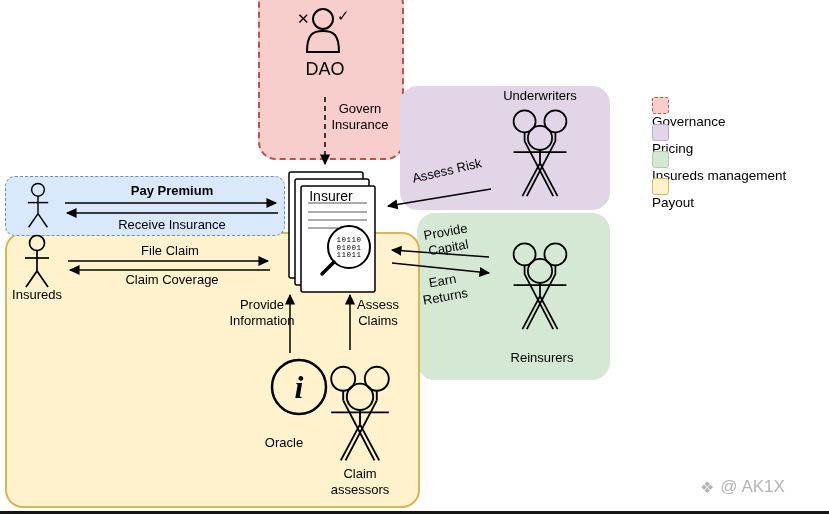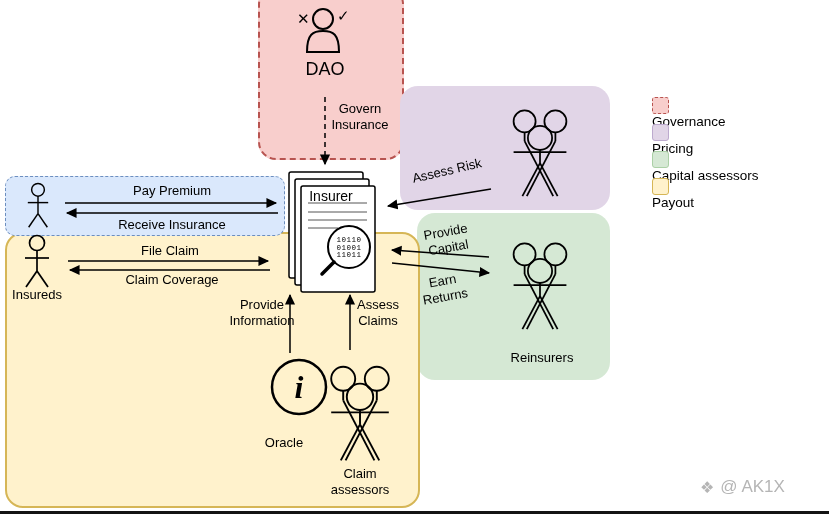--- a/index.html
+++ b/index.html
@@ -16,21 +16,21 @@
   #overlay { position:absolute; left:0; top:0; z-index:5; }
 
   .lbl { position:absolute; z-index:10; font-size:13px; color:#000; text-align:center; white-space:pre-line; line-height:16px; }
   #lbl-dao              { left:295px; top:61px;  width:60px;  font-size:18px; }
   #lbl-govern           { left:329px; top:101px; width:62px; }
   #lbl-underwriters     { left:480px; top:88px;  width:120px; }
   #lbl-assess-risk      { left:399px; top:163px; width:96px;  transform:rotate(-13deg); }
   #lbl-provide-capital  { left:411px; top:224px; width:72px;  transform:rotate(-10deg); }
   #lbl-earn-returns     { left:408px; top:273px; width:72px;  transform:rotate(-10deg); }
   #lbl-reinsurers       { left:492px; top:350px; width:100px; }
-  #lbl-pay-premium      { left:112px; top:183px; width:120px; }
+  #lbl-pay-premium      { left:112px; top:183px; width:120px;font-weight:bold; }
   #lbl-receive-insurance{ left:108px; top:217px; width:128px; }
   #lbl-file-claim       { left:115px; top:243px; width:110px; }
   #lbl-claim-coverage   { left:108px; top:272px; width:128px; }
   #lbl-insureds         { left:4px;   top:287px; width:66px; }
   #lbl-provide-info     { left:212px; top:297px; width:100px; }
   #lbl-assess-claims    { left:351px; top:297px; width:54px; }
   #lbl-oracle           { left:254px; top:427px; width:60px;margin-top:8px; }
   #lbl-claim-assessors  { left:308px; top:466px; width:104px; }
   #lbl-insurer          { left:301px; top:188px; width:60px; font-size:14px; }
   #insurer-binary       { left:327px; top:237px; width:44px; font-family:"Liberation Mono", monospace;
@@ -130,20 +130,21 @@
     <text x="299" y="398" text-anchor="middle" font-size="32" font-family="Liberation Serif, serif" font-style="italic" font-weight="bold" fill="#000">i</text>
 
     <use href="#person" transform="translate(38,206) scale(0.85)"></use>
     <use href="#person" transform="translate(37,262)"></use>
     <use href="#people3" transform="translate(540,150) scale(1.1)"></use>
     <use href="#people3" transform="translate(540,283) scale(1.1)"></use>
     <use href="#people3" transform="translate(360,410) scale(1.2)"></use>
   </svg>
 
   <div class="lbl" id="lbl-dao">DAO</div>
+  <div class="lbl" id="lbl-underwriters">Underwriters</div>
   <div class="lbl" id="lbl-reinsurers">Reinsurers</div>
   <div class="lbl" id="lbl-insureds">Insureds</div>
   <div class="lbl" id="lbl-oracle">Oracle</div>
   <div class="lbl" id="lbl-claim-assessors">Claim
 assessors</div>
   <div class="lbl" id="lbl-insurer">Insurer</div>
   <div class="lbl" id="insurer-binary">10110
 01001
 11011</div>
 
@@ -167,21 +168,21 @@
     <div class="legend-row">
       <span class="swatch sw-governance"></span>
       <span class="legend-label">Governance</span>
     </div>
     <div class="legend-row">
       <span class="swatch sw-pricing"></span>
       <span class="legend-label">Pricing</span>
     </div>
     <div class="legend-row">
       <span class="swatch sw-capital"></span>
-      <span class="legend-label">Capital assessors</span>
+      <span class="legend-label">Insureds management</span>
     </div>
     <div class="legend-row">
       <span class="swatch sw-payout"></span>
       <span class="legend-label">Payout</span>
     </div>
   </div>
 
   <div id="watermark">
     <span class="wm-icon">❖</span>
     <span>@ AK1X</span>

